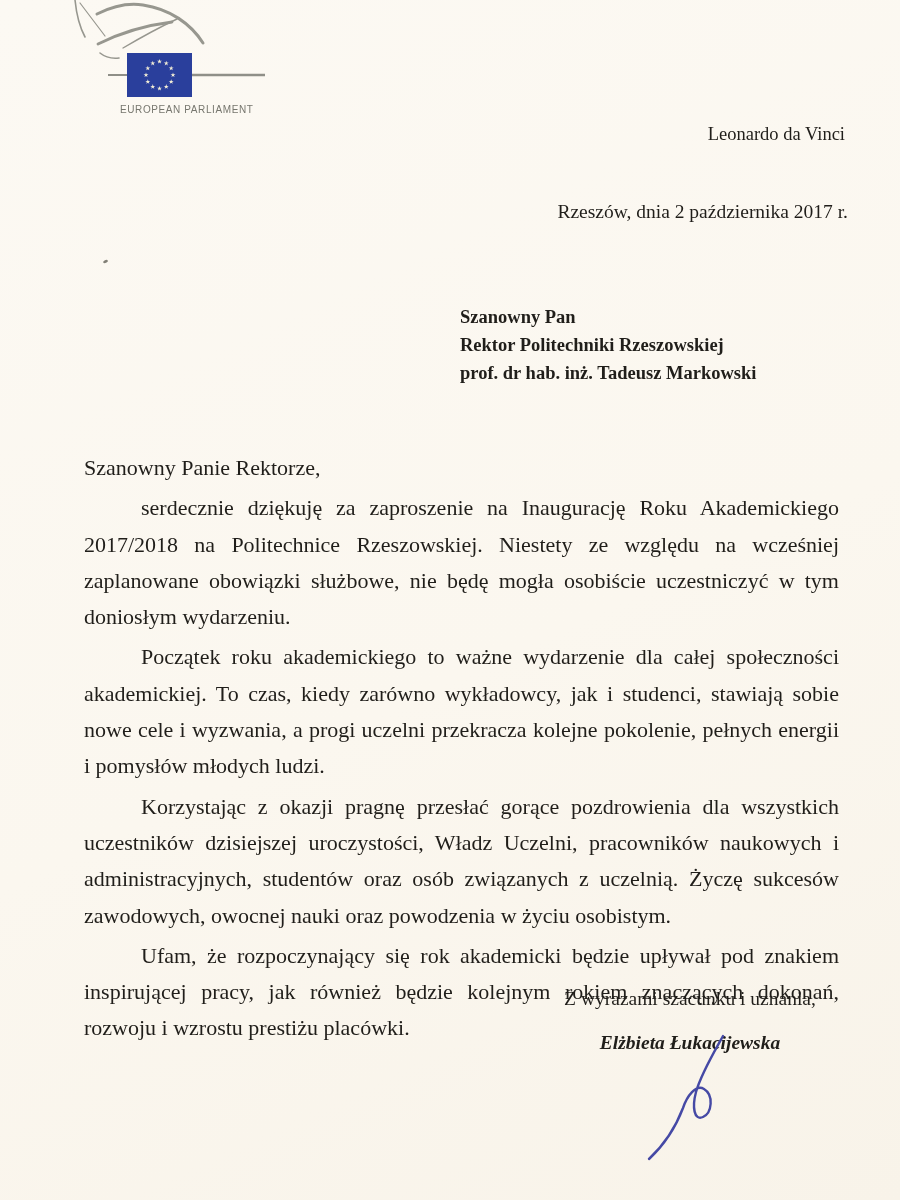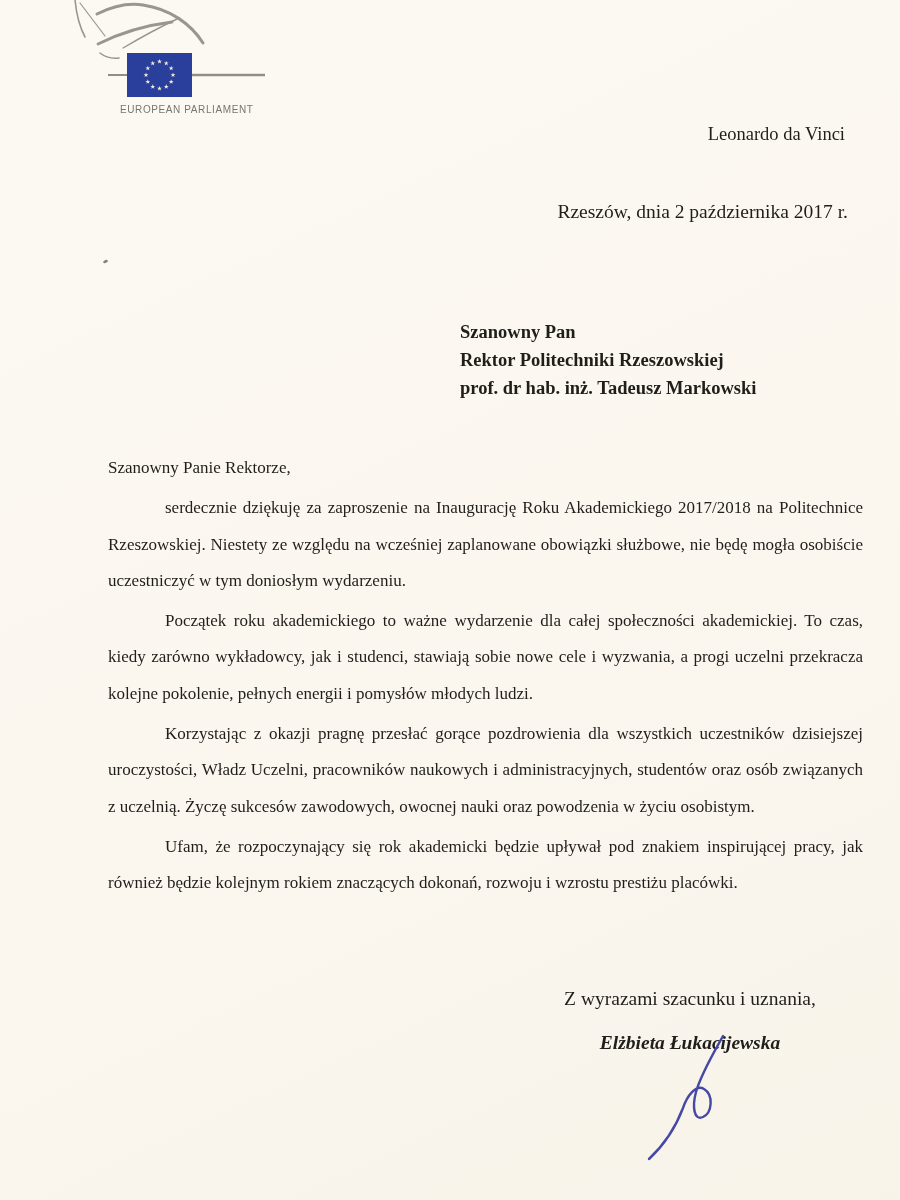--- a/index.html
+++ b/index.html
@@ -39,29 +39,29 @@
   }
 
   
   .dateline {
     position: absolute; right: 52px; top: 201px;
     font-size: 19.5px; white-space: nowrap;
   }
 
   
   .addressee {
-    position: absolute; left: 460px; top: 318px;
+    position: absolute; left: 460px; top: 303px;
     font-size: 18.5px; font-weight: bold; line-height: 28px;
     white-space: nowrap;
   }
 
   
   .body {
-    position: absolute; left: 108px; top: 450px; width: 755px;
-    font-size: 17px; line-height: 36.3px;
+    position: absolute; left: 84px; top: 450px; width: 755px;
+    font-size: 22px; line-height: 36.3px;
   }
   .salutation { margin: 0; }
   .body p {
     margin: 4px 0 0 0;
     text-indent: 57px;
     text-align: justify;
   }
 
   
   .closing {

